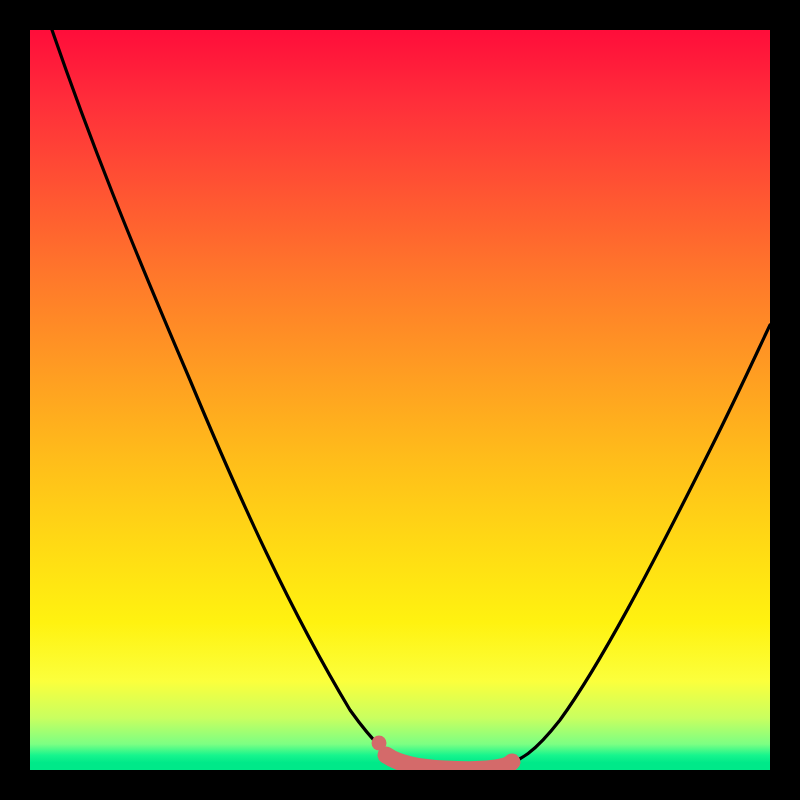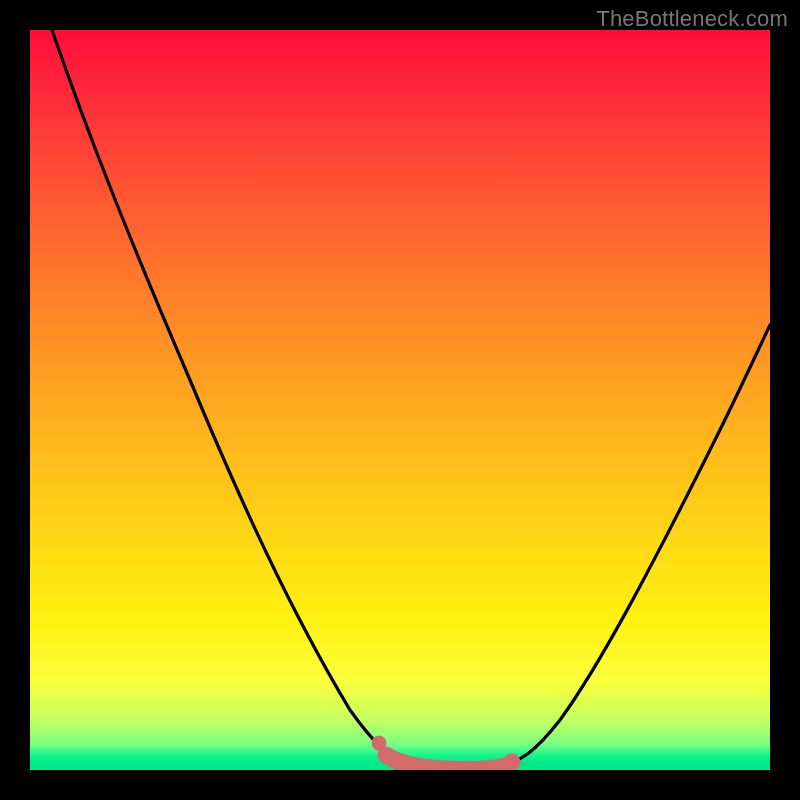--- a/index.html
+++ b/index.html
@@ -57,21 +57,20 @@
     top: 0;
     width: 740px;
     height: 740px;
   }
 </style>
 </head>
 <body>
 
 <div class="frame">
 
-  <div class="watermark">TheBottleneck.com</div>
 
   <div class="plot-area">
 
     <svg class="curve" viewBox="0 0 740 740" preserveAspectRatio="none">
 
       <path d="M 22 0
                C 60 110, 100 210, 160 350
                C 210 470, 260 580, 320 680
                C 345 715, 360 728, 378 735
                L 385 737

